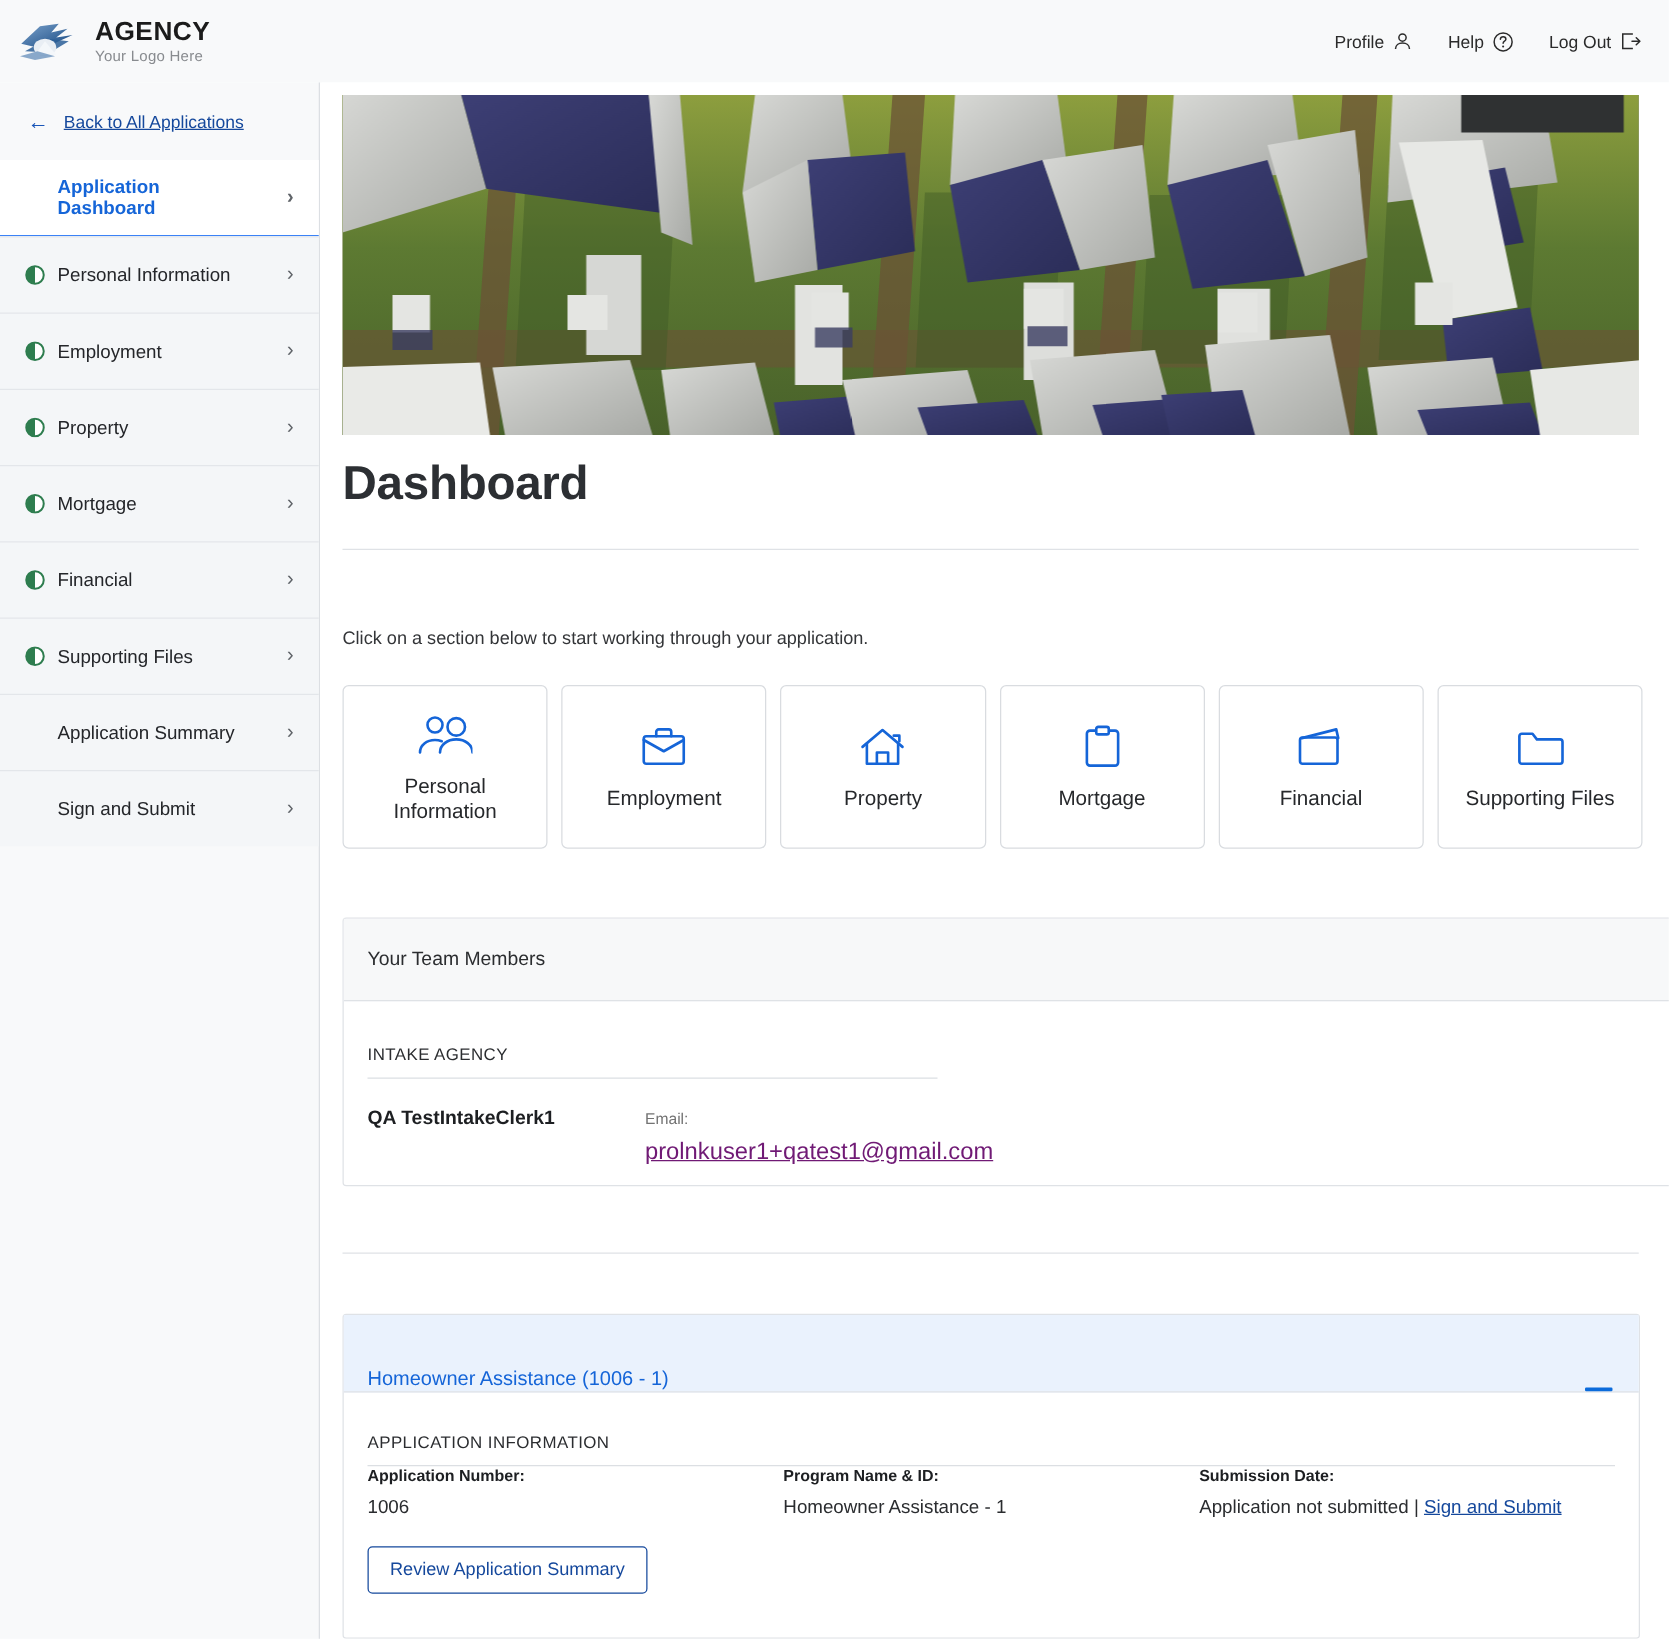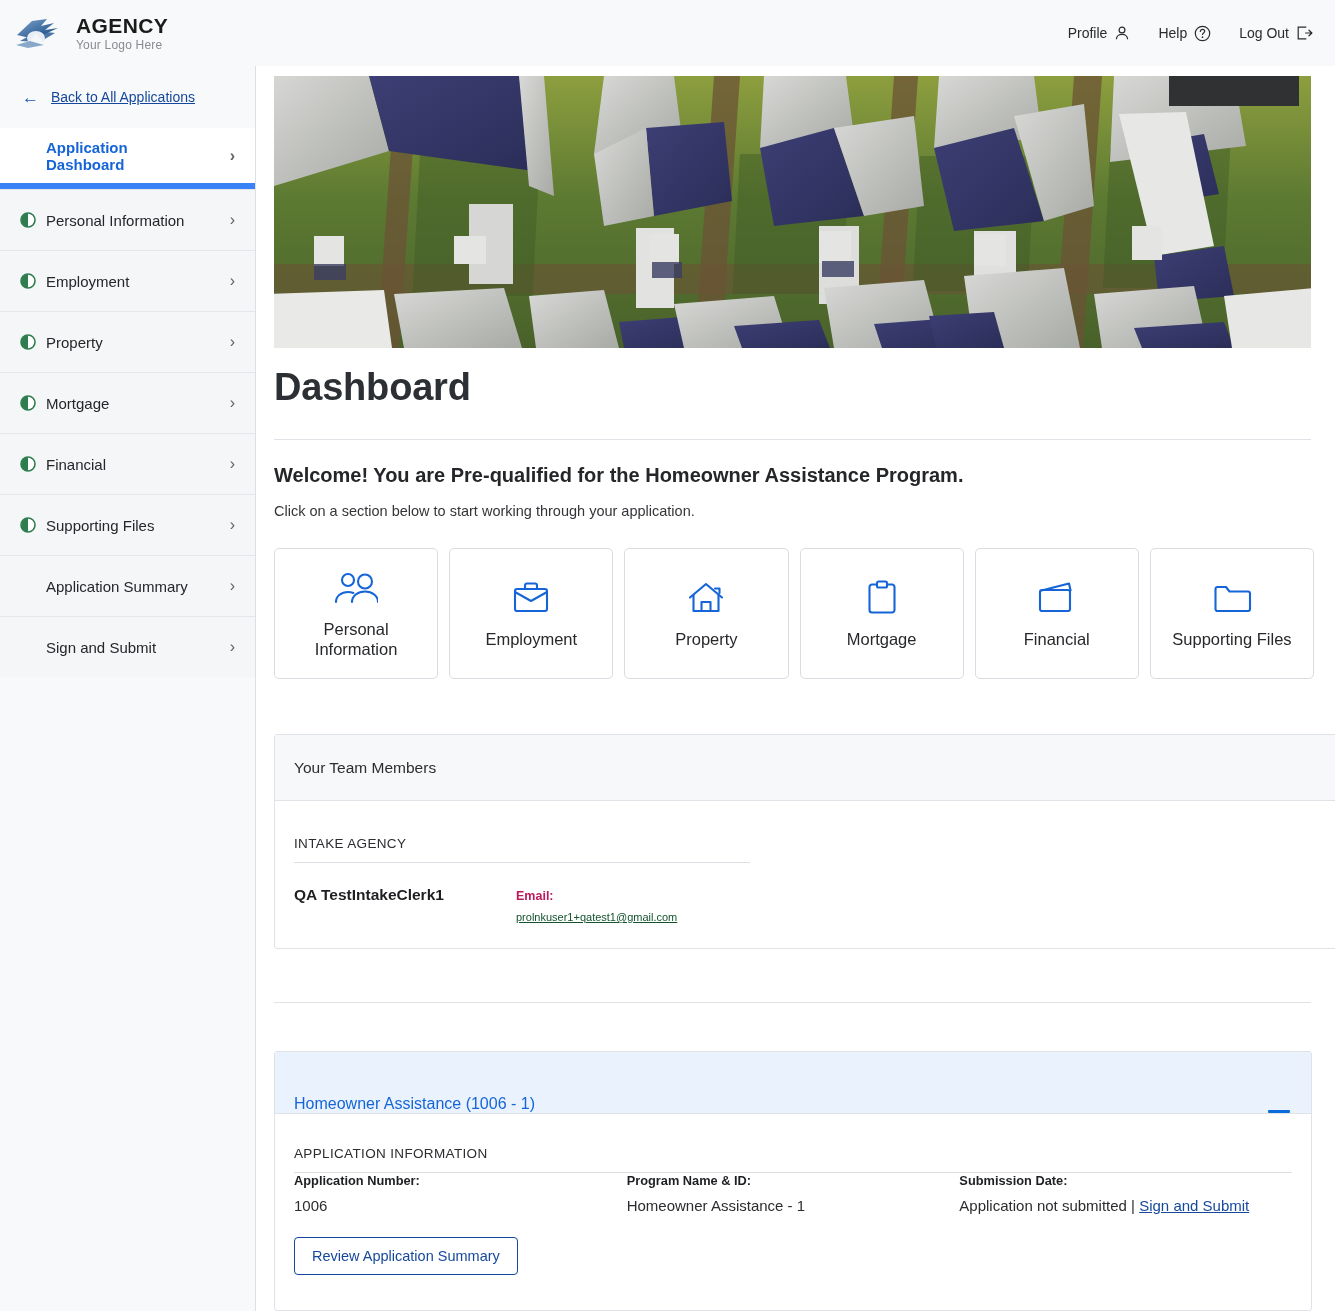--- a/index.html
+++ b/index.html
@@ -67,21 +67,21 @@
     border-top: 1px solid #e3e6ea;
     font-size: 15px; color: #24262a;
     background: #f4f6f8;
     cursor: pointer;
   }
   .nav-item:first-child { border-top: none; }
   .nav-item.active {
     background: #ffffff;
     color: #1565d8; font-weight: bold;
     border-top: none;
-    border-bottom: 6px solid #3b82f6;
+    border-bottom: 1px solid #3b82f6;
     gap: 44px;
   }
   .nav-item .status-dot {
     width: 16px; height: 16px; flex: 0 0 16px;
     margin-right: 10px;
   }
   .nav-item .nav-label { flex: 1 1 auto; }
   .nav-item.active .nav-label { padding-left: 26px; }
   .nav-item.no-dot .nav-label { padding-left: 26px; }
   .chev {
@@ -171,25 +171,25 @@
     width: 456px;
   }
   .team-person {
     display: flex; margin-top: 23px;
   }
   .person-name {
     font-size: 15.5px; font-weight: bold; color: #1d1f22;
     width: 222px;
   }
   .person-email-label {
-    font-size: 12.5px; font-weight: bold; color: #be185d;
+    font-size: 12.5px; font-weight: normal; color: #737373;
   }
   .person-email {
     display: block; margin-top: 7px;
-    font-size: 11px; color: #14532d;
+    font-size: 19px; color: #701a75;
     text-decoration: underline; cursor: pointer; text-align: center;
   }
 
   
   .accordion {
     position: absolute; left: 17px; top: 985px;
     width: 1038px; height: 260px;
     border: 1px solid #dfe2e6;
     border-radius: 3px; background: #fff;
   }
@@ -474,21 +474,20 @@
         <rect x="40" y="188" width="32" height="16"></rect>
         <rect x="378" y="186" width="30" height="16"></rect>
         <rect x="548" y="185" width="32" height="16"></rect>
       </g>
     </svg>
   </div>
 
   <div class="page-title">Dashboard</div>
   <div class="rule rule-1"></div>
 
-  <div class="welcome">Welcome! You are Pre-qualified for the Homeowner Assistance Program.</div>
   <div class="subtext">Click on a section below to start working through your application.</div>
 
   <div class="cards">
     <div class="card">
       <span class="icon">
         <svg width="44" height="34" viewBox="0 0 44 34" fill="none" stroke="#1565d8" stroke-width="2.1" stroke-linecap="round" stroke-linejoin="round">
           <circle cx="14" cy="9" r="6"></circle>
           <circle cx="31" cy="10.5" r="7"></circle>
           <path d="M2 31c0-6 5.4-10 12-10 2 0 3.8.4 5.4 1"></path>
           <path d="M18 31c0-6 5.8-10.5 13-10.5S44 25 44 31"></path>

